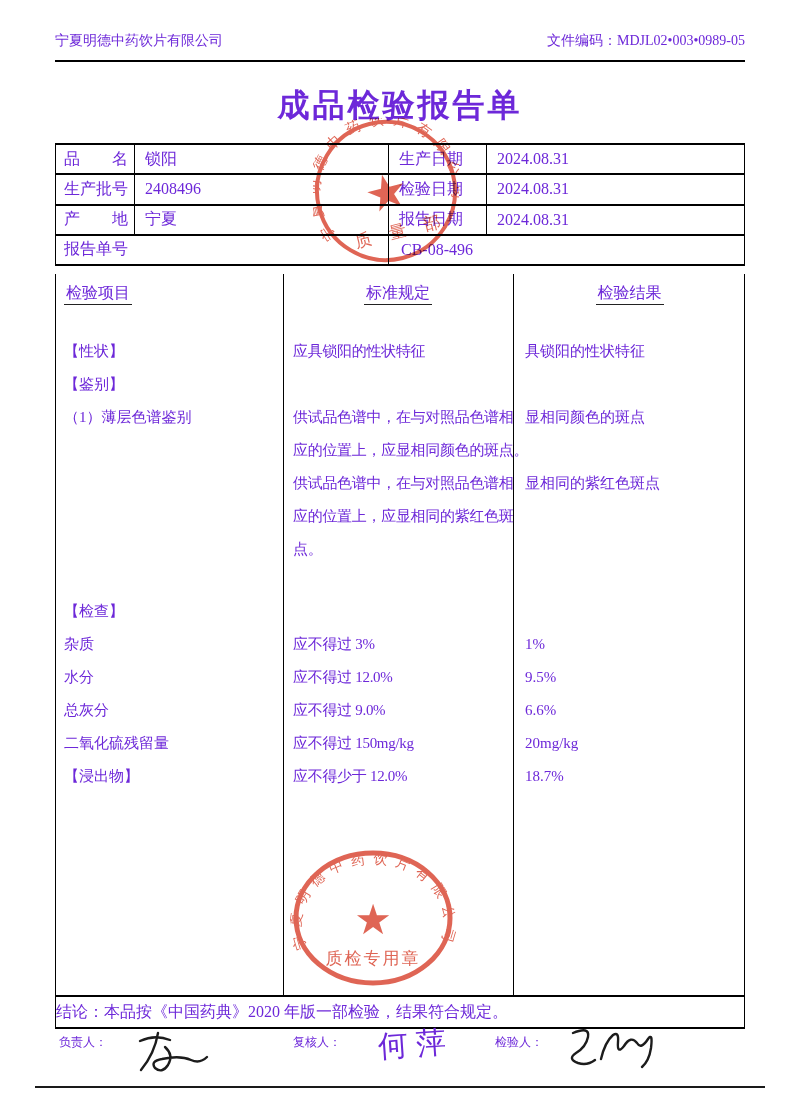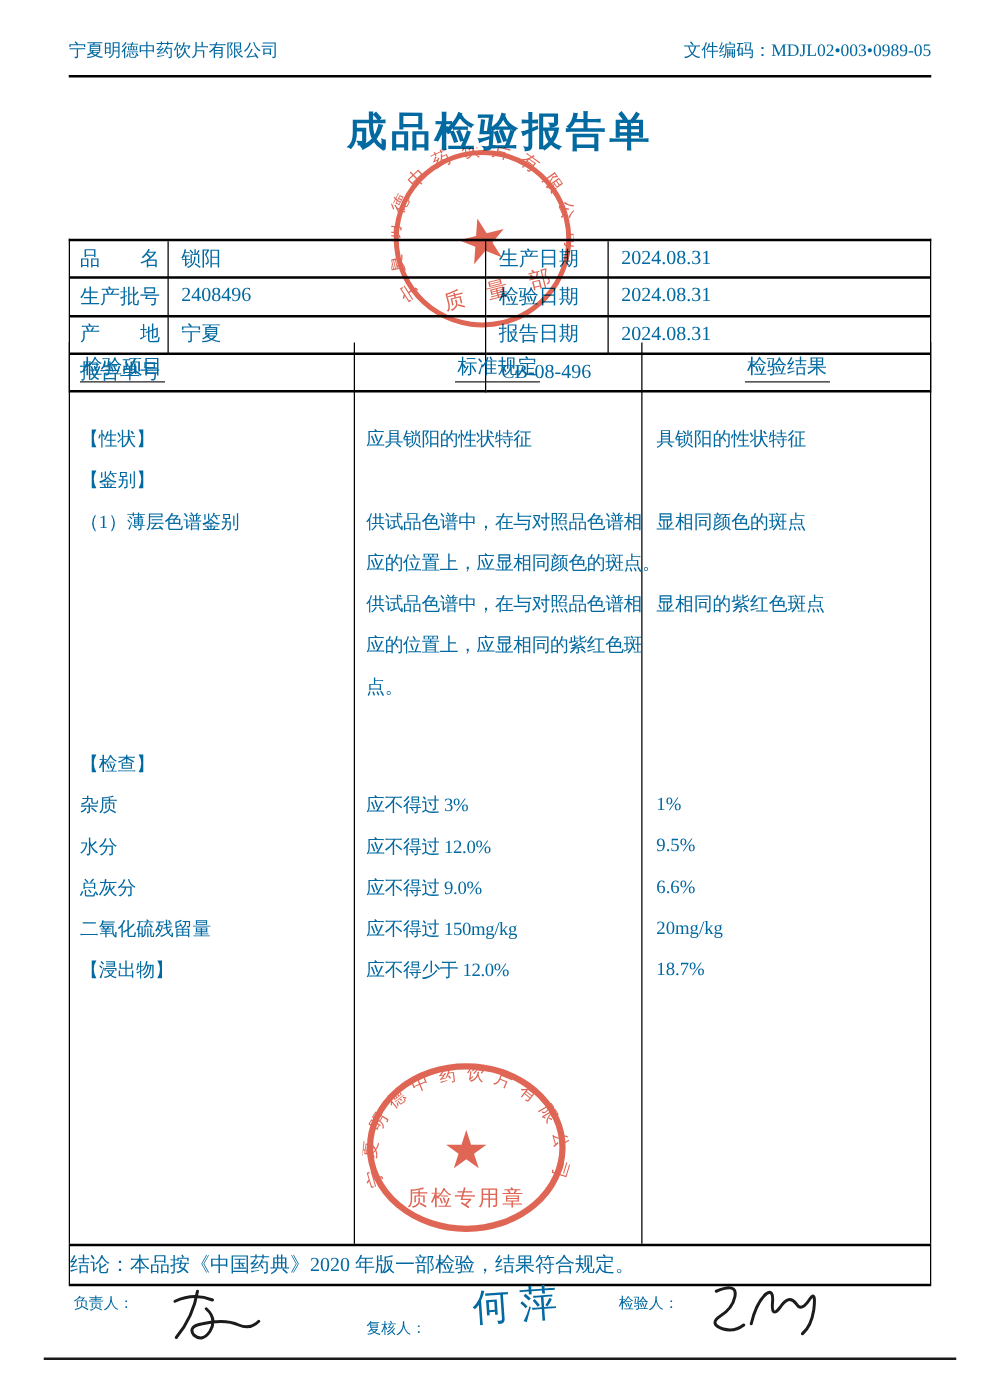--- a/index.html
+++ b/index.html
@@ -1,27 +1,27 @@
 <!DOCTYPE html>
 <html><head>
 <meta charset="utf-8">
 <style>
   html,body{margin:0;padding:0;background:#fff;}
   .page{position:relative;width:800px;height:1099px;background:#ffffff;overflow:hidden;
-        font-family:"Liberation Serif","DejaVu Serif",serif;color:#0369a1;}
+        font-family:"Liberation Serif","DejaVu Serif",serif;color:#6d28d9;}
   
   .hdr-left{position:absolute;left:55px;top:32px;font-size:14px;white-space:nowrap;}
   .hdr-right{position:absolute;right:55px;top:32px;font-size:14px;white-space:nowrap;}
   .hdr-rule{position:absolute;left:55px;top:60px;width:690px;height:2px;background:#000;}
   .title{position:absolute;left:0;width:800px;top:84px;text-align:center;
          font-size:32px;font-weight:700;letter-spacing:3px;}
   
   .info-table{position:absolute;left:55px;top:143px;width:690px;box-sizing:border-box;
               border-top:2px solid #000;border-left:1px solid #000;border-right:1px solid #000;
-              display:grid;grid-template-columns:79px 254px 98px 257px;grid-auto-rows:30.25px;margin-top:48px;}
+              display:grid;grid-template-columns:79px 254px 98px 257px;grid-auto-rows:30.25px;}
   .ic{display:flex;align-items:center;box-sizing:content-box;border-right:1px solid #000;
       border-bottom:2px solid #000;padding-left:10px;font-size:16px;white-space:nowrap;overflow:visible;}
   .ic.lab{padding-left:8px;}
   .ic.last{border-right:none;}
   .ic.span-l{grid-column:1/3;}
   .ic.span-r{grid-column:3/5;border-right:none;padding-left:12px;}
   
   .body-table{position:absolute;left:55px;top:274px;width:690px;height:721px;box-sizing:border-box;
               border-left:1px solid #000;border-right:1px solid #000;}
   .vline{position:absolute;top:0;bottom:0;width:1px;background:#000;}
@@ -34,21 +34,21 @@
   .bl.gap{margin-top:29px;}
   .bl .c1{width:227px;padding-left:8px;box-sizing:border-box;white-space:nowrap;}
   .bl .c2{width:230px;padding-left:10px;box-sizing:border-box;white-space:nowrap;letter-spacing:-0.3px;}
   .bl .c3{width:233px;padding-left:12px;box-sizing:border-box;white-space:nowrap;}
   
   .conclusion{position:absolute;left:55px;top:995px;width:690px;height:30px;box-sizing:content-box;
               border:1px solid #000;border-top:2px solid #000;border-bottom:2px solid #000;width:688px;
               display:flex;align-items:center;font-size:16px;white-space:nowrap;}
   
   .f-label{position:absolute;top:1034px;font-size:12px;white-space:nowrap;}
-  .fl1{left:59px;} .fl2{left:293px;margin-top:20px;} .fl3{left:495px;}
+  .fl1{left:59px;} .fl2{left:293px;} .fl3{left:495px;}
   .sig-svg{position:absolute;z-index:3;}
   .sig1{left:125px;top:1026px;}
   .sig3{left:560px;top:1022px;}
   .sig-text{position:absolute;left:378px;top:1024px;z-index:3;font-size:30px;letter-spacing:8px;
             transform:rotate(-4deg);white-space:nowrap;}
   .bottom-rule{position:absolute;left:35px;top:1086px;width:730px;height:2px;background:#1a1a1a;}
   
   .stamp{position:absolute;mix-blend-mode:multiply;opacity:0.82;z-index:5;}
   .stamp-top{left:313px;top:118px;}
   .stamp-bottom{left:290px;top:846px;}

